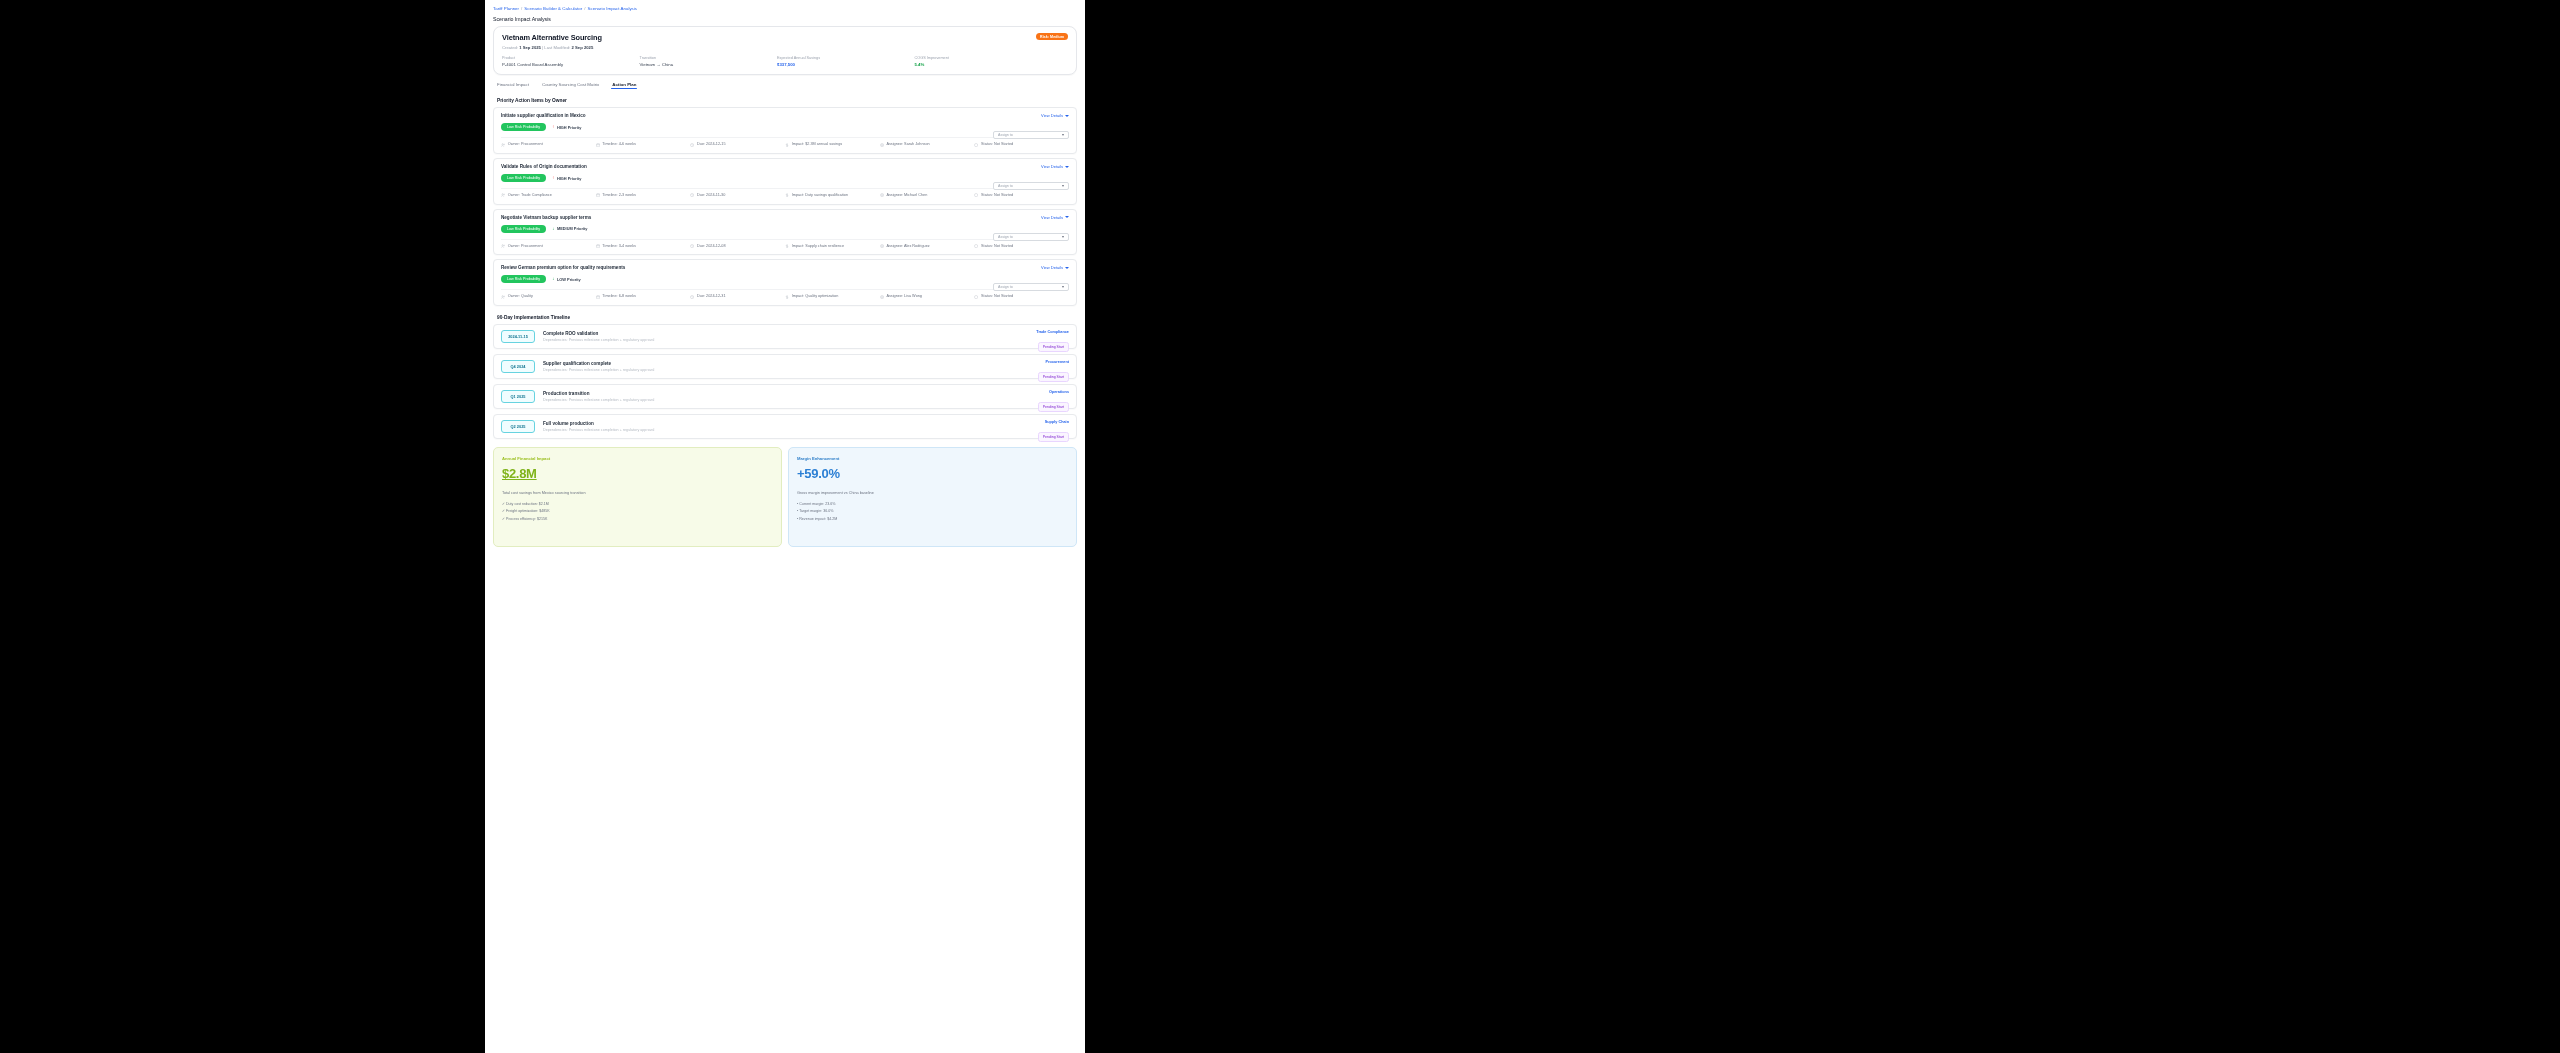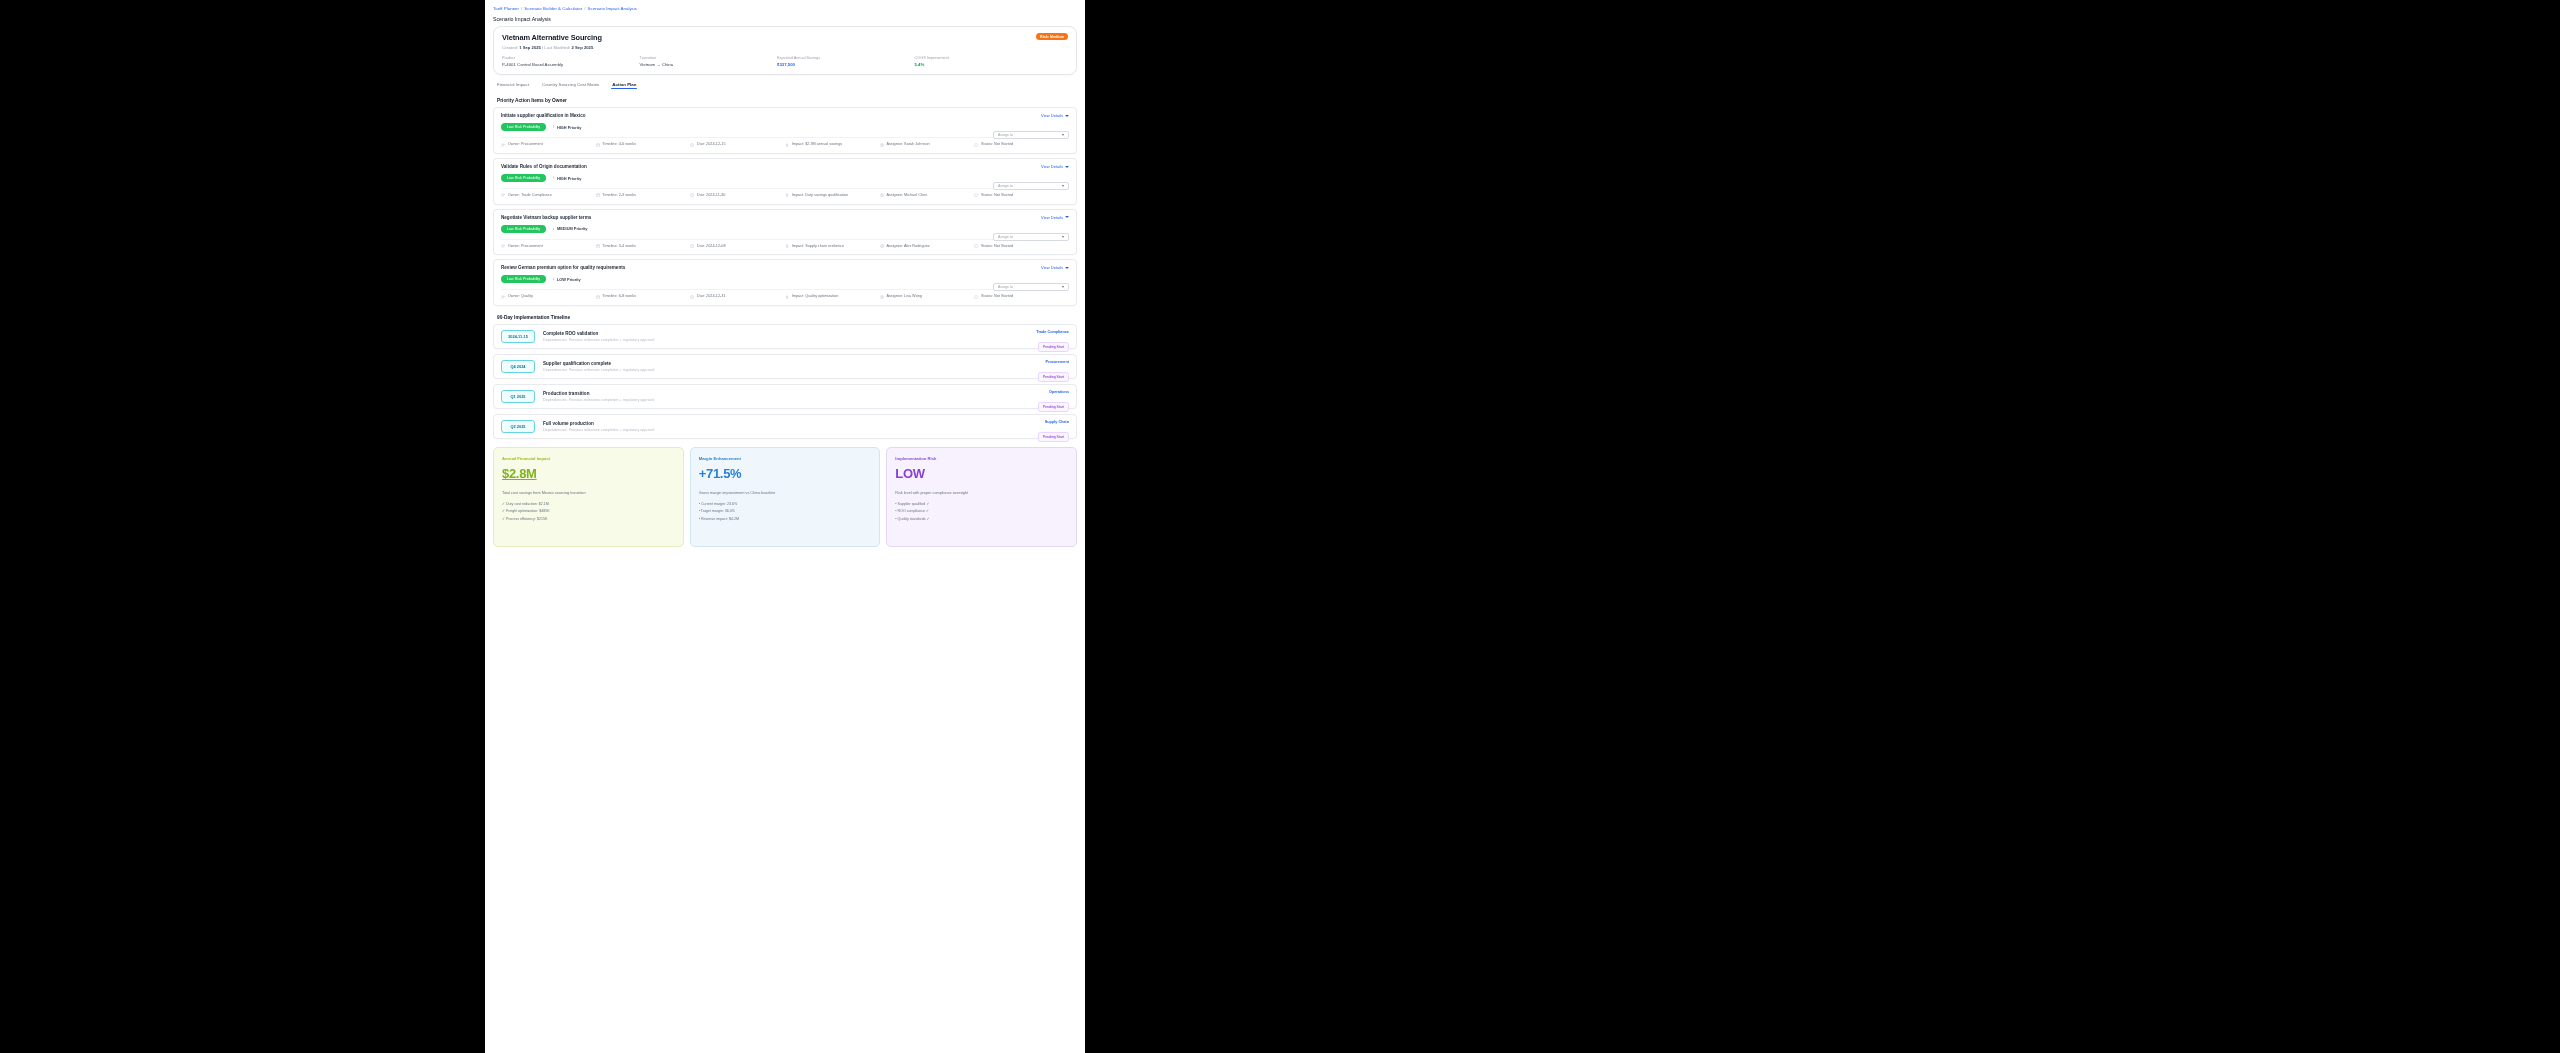--- a/index.html
+++ b/index.html
@@ -695,34 +695,24 @@
           <div class="sum-value">$2.8M</div>
           <div class="sum-desc">Total cost savings from Mexico sourcing transition</div>
           <div class="sum-list">
             <div class="sum-item">✓ Duty cost reduction: $2.1M</div>
             <div class="sum-item">✓ Freight optimization: $485K</div>
             <div class="sum-item">✓ Process efficiency: $215K</div>
           </div>
         </div>
         <div class="sum-card sum-blue">
           <div class="sum-label">Margin Enhancement</div>
-          <div class="sum-value">+71.5%</div>
+          <div class="sum-value">+59.0%</div>
           <div class="sum-desc">Gross margin improvement vs China baseline</div>
           <div class="sum-list">
             <div class="sum-item">• Current margin: 23.6%</div>
             <div class="sum-item">• Target margin: 36.0%</div>
             <div class="sum-item">• Revenue impact: $4.2M</div>
           </div>
         </div>
-        <div class="sum-card sum-purple">
-          <div class="sum-label">Implementation Risk</div>
-          <div class="sum-value">LOW</div>
-          <div class="sum-desc">Risk level with proper compliance oversight</div>
-          <div class="sum-list">
-            <div class="sum-item">• Supplier qualified ✓</div>
-            <div class="sum-item">• ROO compliance ✓</div>
-            <div class="sum-item">• Quality standards ✓</div>
-          </div>
-        </div>
       </div>
 
   </div>
 </div>
 
 </body></html>

